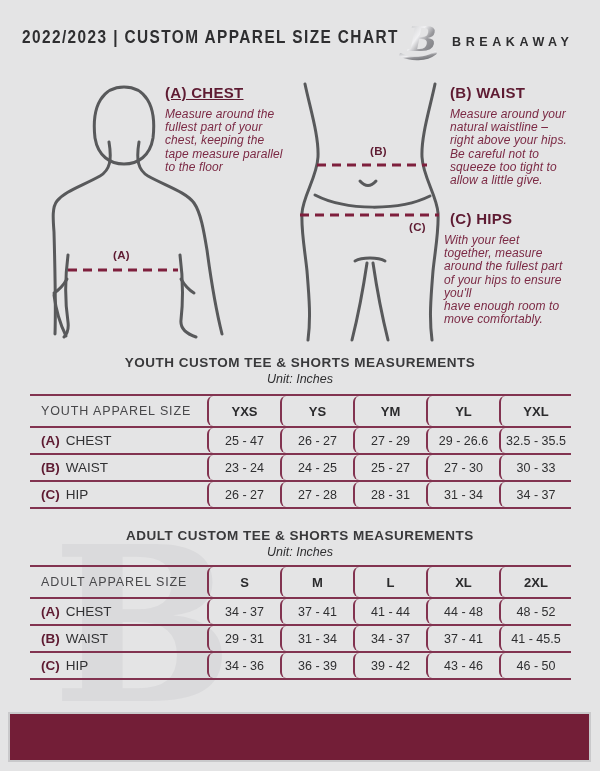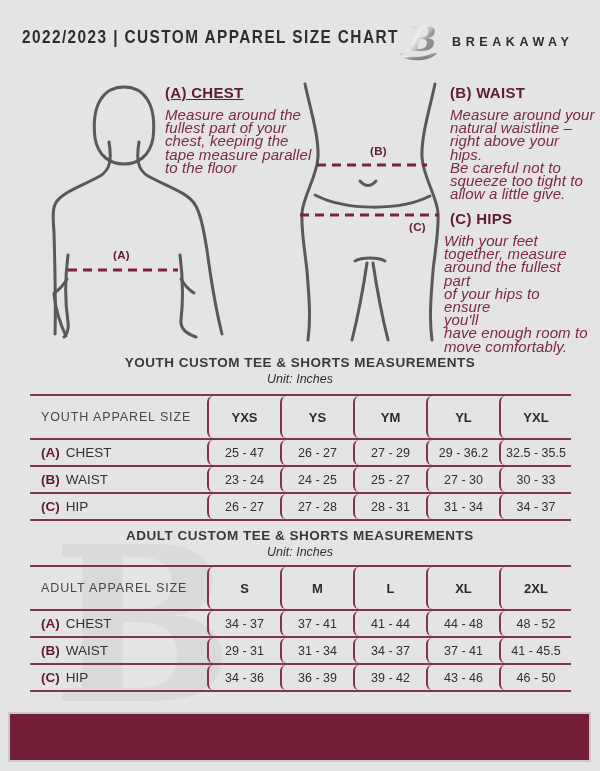--- a/index.html
+++ b/index.html
@@ -44,42 +44,42 @@
   .marker{
     position:absolute;font-size:11.5px;font-weight:bold;color:var(--maroon-dark);
     letter-spacing:0.3px;
   }
   
   .guide-h{
     position:absolute;font-size:15px;font-weight:bold;color:var(--maroon-dark);
     letter-spacing:0.3px;white-space:nowrap;
   }
   .guide-p{
-    position:absolute;font-size:15px;font-style:italic;color:var(--maroon);
+    position:absolute;font-size:12px;font-style:italic;color:var(--maroon);
     line-height:13.2px;white-space:pre-line;letter-spacing:0.1px;
   }
   
   .sec-title{
     position:absolute;left:0;width:600px;text-align:center;font-size:13.5px;
     font-weight:bold;color:#39393b;letter-spacing:0.5px;
   }
   .sec-unit{
     position:absolute;left:0;width:600px;text-align:center;font-size:12.5px;
     font-style:italic;color:#2f2f31;
   }
   
   .size-table{
     position:absolute;left:30px;width:541px;border-top:2px solid var(--tborder);
     z-index:1;
   }
   .t-row{
     display:grid;grid-template-columns:177px 73px 73px 73px 73px 72px;
     border-bottom:2px solid var(--tborder);height:27px;
   }
-  .t-row.t-head{height:44px;}
+  .t-row.t-head{height:32px;}
   .t-cell{
     display:flex;align-items:center;justify-content:center;font-size:12.5px;
     color:#2f2f31;
   }
   .t-cell + .t-cell{border-left:2px solid var(--tborder);border-radius:6px;}
   .t-first{justify-content:flex-start;padding-left:11px;}
   .t-head .t-first{font-size:12.5px;letter-spacing:0.9px;color:var(--ink-soft);}
   .t-head .t-size{font-weight:bold;font-size:13px;color:#2b2b2d;}
   .t-label{font-size:13.5px;color:#313133;}
   .t-label .pfx{font-weight:bold;color:var(--maroon-dark);margin-right:6px;}
@@ -180,21 +180,21 @@
         <div class="t-cell t-size">YXL</div>
       </div>
       <div class="t-row">
         <div class="t-cell t-first t-label">
           <span class="pfx">(A)</span>
             <span>CHEST</span>
         </div>
         <div class="t-cell">25 - 47</div>
         <div class="t-cell">26 - 27</div>
         <div class="t-cell">27 - 29</div>
-        <div class="t-cell">29 - 36.2</div>
+        <div class="t-cell">29 - 26.6</div>
         <div class="t-cell">32.5 - 35.5</div>
       </div>
       <div class="t-row">
         <div class="t-cell t-first t-label">
           <span class="pfx">(B)</span>
             <span>WAIST</span>
         </div>
         <div class="t-cell">23 - 24</div>
         <div class="t-cell">24 - 25</div>
         <div class="t-cell">25 - 27</div>

